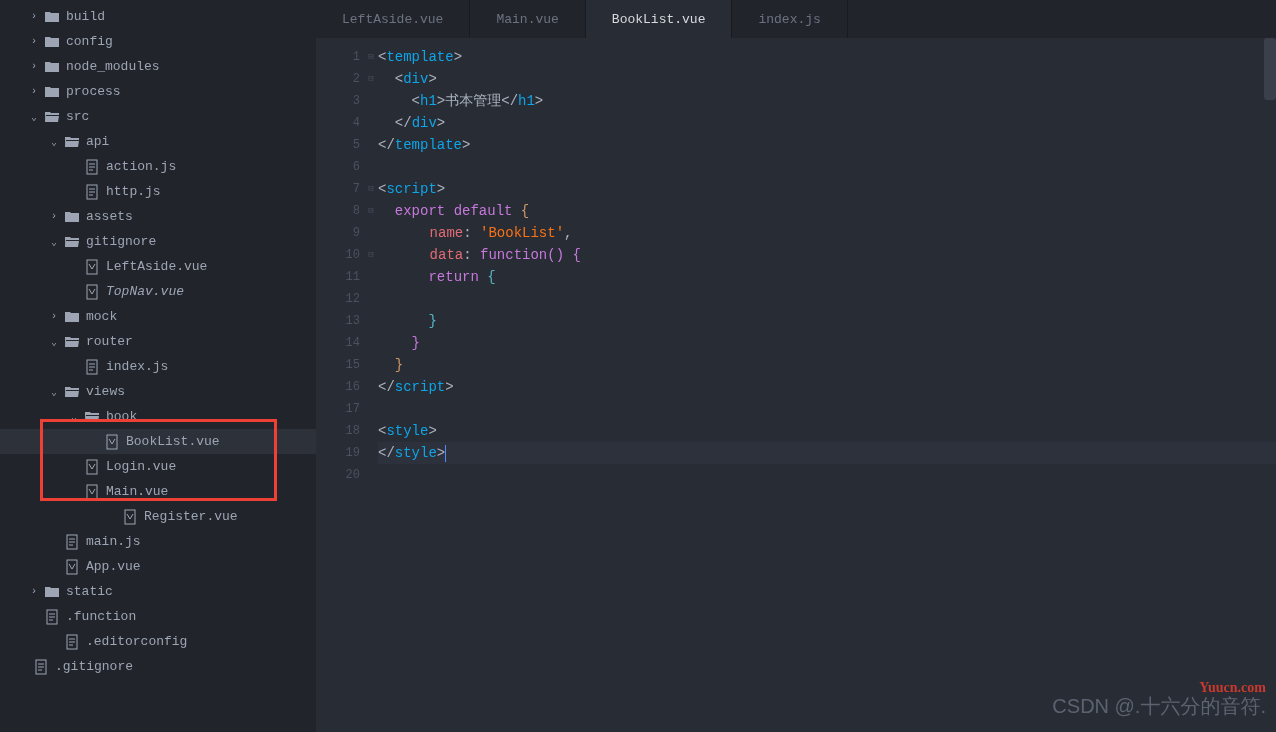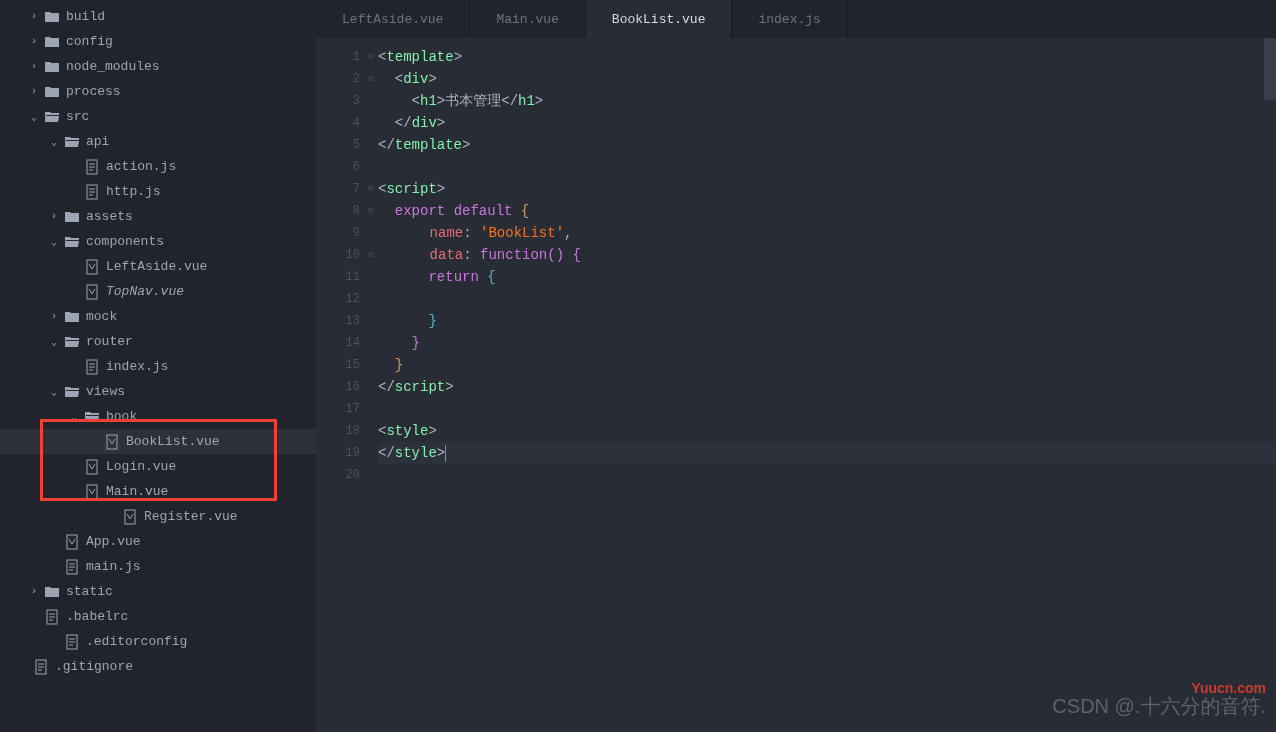--- a/index.html
+++ b/index.html
@@ -104,21 +104,21 @@
   flex: 1;
   padding-top: 8px;
   font-size: 14px;
   line-height: 22px;
   white-space: pre;
   position: relative;
 }
 .code-line { height: 22px; }
 .code-line.current { background: #2c313c; }
 .punct { color: #abb2bf; }
-.tag { color: #86efac; margin-top: 47px; }
+.tag { color: #0ea5e9; margin-top: 47px; }
 .bracket-yellow { color: #d19a66; }
 .bracket-purple { color: #c678dd; }
 .bracket-blue { color: #56b6c2; }
 .kw-purple { color: #c678dd; }
 .prop { color: #e06c75; padding-left: 18px; }
 .string { color: #f97316; }
 .white { color: #abb2bf; }
 .cursor {
   display: inline-block;
   width: 1px;
@@ -134,21 +134,21 @@
   width: 12px;
   height: 62px;
   background: #3a3f4b;
   border-radius: 3px;
 }
 .watermark1 {
   position: absolute;
   right: 10px;
   bottom: 36px;
   color: #c8392e;
-  font-family: Liberation Sans, sans-serif;
+  font-family: Liberation Serif, serif;
   font-weight: bold;
   font-size: 14px;
 }
 .watermark2 {
   position: absolute;
   right: 10px;
   bottom: 12px;
   color: #5c6370;
   font-family: Arial, sans-serif;
   font-size: 20px;
@@ -242,21 +242,21 @@
         </span>
         <span class="tree-label">assets</span>
       </div>
       <div class="tree-item" style="padding-left: 48px;">
         <span class="chevron">⌄</span>
         <span class="icon">
           <svg viewBox="0 0 16 16" fill="#9da5b4">
             <path d="M1 3h5l1 1h8v2H2l-1 7zM2 7h13l-1 6H1z"></path>
           </svg>
         </span>
-        <span class="tree-label">components</span>
+        <span class="tree-label">gitignore</span>
       </div>
       <div class="tree-item" style="padding-left: 68px;">
         <span class="chevron"></span>
         <span class="icon">
           <svg viewBox="0 0 16 16" fill="none" stroke="#9da5b4" stroke-width="1">
             <rect x="3" y="1" width="10" height="14"></rect>
             <path d="M5 5l3 5 3-5"></path>
           </svg>
         </span>
         <span class="tree-label">LeftAside.vue</span>
@@ -355,53 +355,53 @@
             <path d="M5 5l3 5 3-5"></path>
           </svg>
         </span>
         <span class="tree-label">Register.vue</span>
       </div>
       <div class="tree-item" style="padding-left: 48px;">
         <span class="chevron"></span>
         <span class="icon">
           <svg viewBox="0 0 16 16" fill="none" stroke="#9da5b4" stroke-width="1">
             <rect x="3" y="1" width="10" height="14"></rect>
+            <path d="M5 5h6M5 8h6M5 11h4"></path>
+          </svg>
+        </span>
+        <span class="tree-label">main.js</span>
+      </div>
+      <div class="tree-item" style="padding-left: 48px;">
+        <span class="chevron"></span>
+        <span class="icon">
+          <svg viewBox="0 0 16 16" fill="none" stroke="#9da5b4" stroke-width="1">
+            <rect x="3" y="1" width="10" height="14"></rect>
             <path d="M5 5l3 5 3-5"></path>
           </svg>
         </span>
         <span class="tree-label">App.vue</span>
       </div>
-      <div class="tree-item" style="padding-left: 48px;">
-        <span class="chevron"></span>
-        <span class="icon">
-          <svg viewBox="0 0 16 16" fill="none" stroke="#9da5b4" stroke-width="1">
-            <rect x="3" y="1" width="10" height="14"></rect>
-            <path d="M5 5h6M5 8h6M5 11h4"></path>
-          </svg>
-        </span>
-        <span class="tree-label">main.js</span>
-      </div>
       <div class="tree-item" style="padding-left: 28px;">
         <span class="chevron">›</span>
         <span class="icon">
           <svg viewBox="0 0 16 16" fill="#9da5b4">
             <path d="M1 3h5l1 1h8v9H1z"></path>
           </svg>
         </span>
         <span class="tree-label">static</span>
       </div>
       <div class="tree-item" style="padding-left: 28px;">
         <span class="chevron"></span>
         <span class="icon">
           <svg viewBox="0 0 16 16" fill="none" stroke="#9da5b4" stroke-width="1">
             <rect x="3" y="1" width="10" height="14"></rect>
             <path d="M5 5h6M5 8h6M5 11h4"></path>
           </svg>
         </span>
-        <span class="tree-label">.babelrc</span>
+        <span class="tree-label">.function</span>
       </div>
       <div class="tree-item" style="padding-left: 28px; margin-left: 20px;">
         <span class="chevron"></span>
         <span class="icon">
           <svg viewBox="0 0 16 16" fill="none" stroke="#9da5b4" stroke-width="1">
             <rect x="3" y="1" width="10" height="14"></rect>
             <path d="M5 5h6M5 8h6M5 11h4"></path>
           </svg>
         </span>
         <span class="tree-label">.editorconfig</span>

